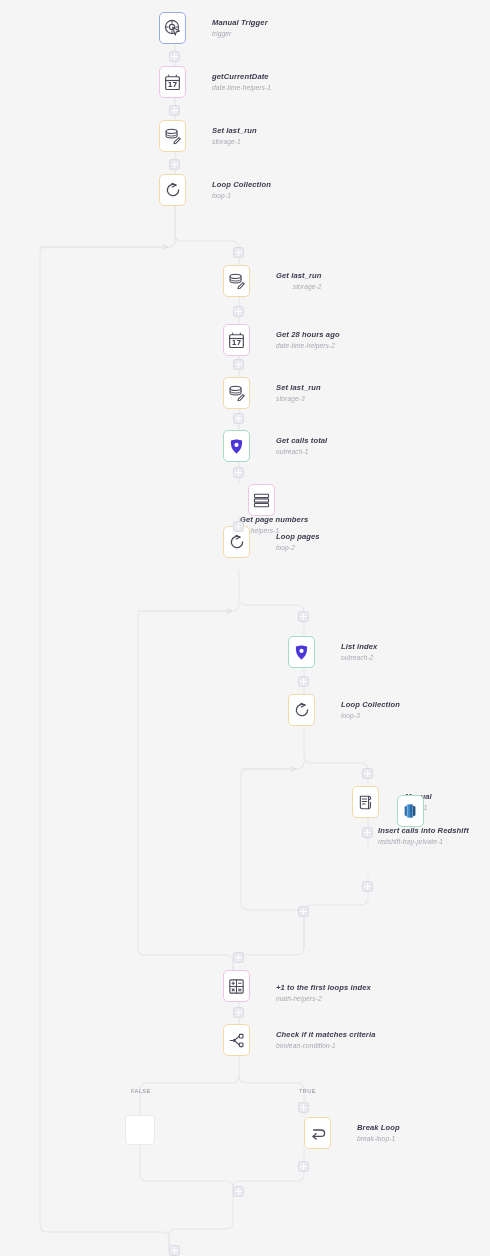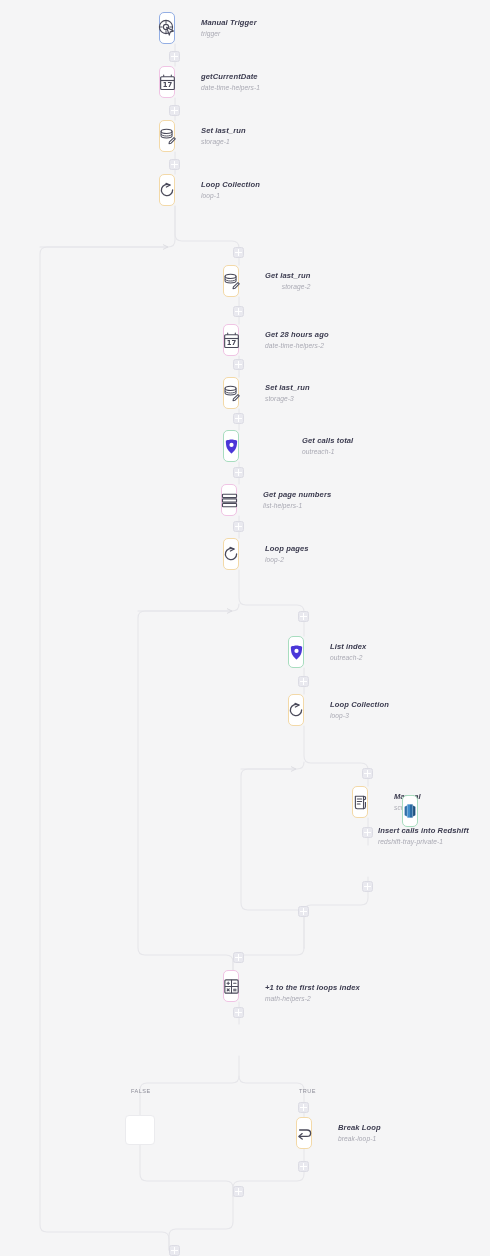--- a/index.html
+++ b/index.html
@@ -10,21 +10,21 @@
     font-family:"Liberation Sans", sans-serif;
     overflow:hidden;
     position:relative;
   }
   #canvas{position:absolute;inset:0;width:490px;height:1256px;}
   #edges{position:absolute;left:0;top:0;width:490px;height:1256px;}
 
   
   .node{position:absolute;display:flex;align-items:center;}
   .node .box{
-    width:16px;height:32px;box-sizing:border-box;
+    width:27px;height:32px;box-sizing:border-box;
     background:#ffffff;border:1px solid #d9d9de;border-radius:5px;
     display:flex;align-items:center;justify-content:center;
     flex:0 0 auto;
   }
   .node .box svg{display:block;}
   .node .labels{margin-left:26px;line-height:1.12;white-space:nowrap;font-style:italic;}
   .node .ttl{font-size:7.6px;font-weight:bold;color:#3b3b4f;letter-spacing:.1px;}
   .node .sub{font-size:6.6px;color:#a9a9b3;margin-top:2.2px;letter-spacing:.1px;}
 
   .b-blue  .box{border-color:#93aee4;}
@@ -219,52 +219,52 @@
           <path d="M16.8 11.2 L18.2 12.6 L13.6 17.2 L11.6 17.6 L12 15.6 Z" fill="#fff" stroke="#4a4a5a" stroke-width="1.1" stroke-linejoin="round"></path>
         </svg>
       </span>
     </div>
     <div class="labels">
       <div class="ttl">Set last_run</div>
       <div class="sub">storage-3</div>
     </div>
   </div>
 
-  <div class="node b-green" style="left:223px;top:430px;gap:37px;">
+  <div class="node b-green" style="left:223px;top:430px;">
     <div class="box">
       <span>
         <svg width="17" height="17" viewBox="0 0 20 20">
           <path d="M10 1.8 C13.4 1.8 16.6 3.2 16.6 3.2 C16.6 3.2 16.9 9.6 14.6 13.2 C12.9 15.9 10 18.2 10 18.2 C10 18.2 7.1 15.9 5.4 13.2 C3.1 9.6 3.4 3.2 3.4 3.2 C3.4 3.2 6.6 1.8 10 1.8 Z" fill="#4b37d8"></path>
           <circle cx="10" cy="8.2" r="2.5" fill="#ffffff"></circle>
         </svg>
       </span>
     </div>
     <div class="labels">
       <div class="ttl">Get calls total</div>
       <div class="sub">outreach-1</div>
     </div>
   </div>
 
-  <div class="node b-pink" style="left:221px;top:484px;">
+  <div class="node b-pink" style="left:214px;top:484px;flex-direction:column;">
     <div class="box">
       <span>
         <svg width="19" height="19" viewBox="0 0 20 20">
           <rect x="2.6" y="3.4" width="14.8" height="3.4" rx="0.7" fill="#ffffff" stroke="#4a4a5a" stroke-width="1.2"></rect>
           <rect x="2.6" y="8.3" width="14.8" height="3.4" rx="0.7" fill="#ffffff" stroke="#4a4a5a" stroke-width="1.2"></rect>
           <rect x="2.6" y="13.2" width="14.8" height="3.4" rx="0.7" fill="#ffffff" stroke="#4a4a5a" stroke-width="1.2"></rect>
         </svg>
       </span>
     </div>
     <div class="labels">
       <div class="ttl">Get page numbers</div>
       <div class="sub">list-helpers-1</div>
     </div>
   </div>
 
-  <div class="node b-amber" style="left:223px;top:538px;">
+  <div class="node b-amber" style="left:223px;top:526px;">
     <div class="box">
       <span>
         <svg width="20" height="20" viewBox="0 0 20 20">
           <path d="M15.6 10 A5.6 5.6 0 1 1 12.6 5.1" fill="none" stroke="#4a4a5a" stroke-width="1.3" stroke-linecap="round"></path>
           <path d="M9.0 3.4 L13.2 5.0 L9.4 7.0" fill="none" stroke="#4a4a5a" stroke-width="1.3" stroke-linejoin="round" stroke-linecap="round"></path>
         </svg>
       </span>
     </div>
     <div class="labels">
       <div class="ttl">Loop pages</div>
@@ -348,22 +348,38 @@
           <path d="M12.2 12.8 L14.8 12.8 M12.2 14.4 L14.8 14.4" stroke="#4a4a5a" stroke-width="1.1" stroke-linecap="round"></path>
         </svg>
       </span>
     </div>
     <div class="labels">
       <div class="ttl">+1 to the first loops index</div>
       <div class="sub">math-helpers-2</div>
     </div>
   </div>
 
-
-  <div class="node b-amber" style="left:296px;top:1117px;">
+  <div class="node b-amber" style="left:223px;top:1024px;">
+    <div class="box">
+      <span>
+        <svg width="19" height="19" viewBox="0 0 20 20">
+          <path d="M3.4 10 L7.6 10 L12.6 5.6 M7.6 10 L12.6 14.4" fill="none" stroke="#4a4a5a" stroke-width="1.2" stroke-linecap="round" stroke-linejoin="round"></path>
+          <circle cx="7.6" cy="10" r="1.5" fill="#4a4a5a"></circle>
+          <rect x="13.0" y="3.6" width="3.8" height="3.8" rx="0.8" fill="#ffffff" stroke="#4a4a5a" stroke-width="1.2"></rect>
+          <rect x="13.0" y="12.6" width="3.8" height="3.8" rx="0.8" fill="#ffffff" stroke="#4a4a5a" stroke-width="1.2"></rect>
+        </svg>
+      </span>
+    </div>
+    <div class="labels">
+      <div class="ttl">Check if it matches criteria</div>
+      <div class="sub">boolean-condition-1</div>
+    </div>
+  </div>
+
+  <div class="node b-amber" style="left:304px;top:1117px;">
     <div class="box">
       <span>
         <svg width="20" height="20" viewBox="0 0 20 20">
           <path d="M5.6 7.0 L13.0 7.0 C15.4 7.0 16.6 8.6 16.6 10.2 C16.6 11.8 15.4 13.4 13.0 13.4 L5.6 13.4" fill="none" stroke="#4a4a5a" stroke-width="1.3" stroke-linecap="round" stroke-linejoin="round"></path>
           <path d="M8.2 10.6 L4.8 13.4 L8.2 16.0" fill="none" stroke="#4a4a5a" stroke-width="1.3" stroke-linecap="round" stroke-linejoin="round"></path>
         </svg>
       </span>
     </div>
     <div class="labels">
       <div class="ttl">Break Loop</div>

